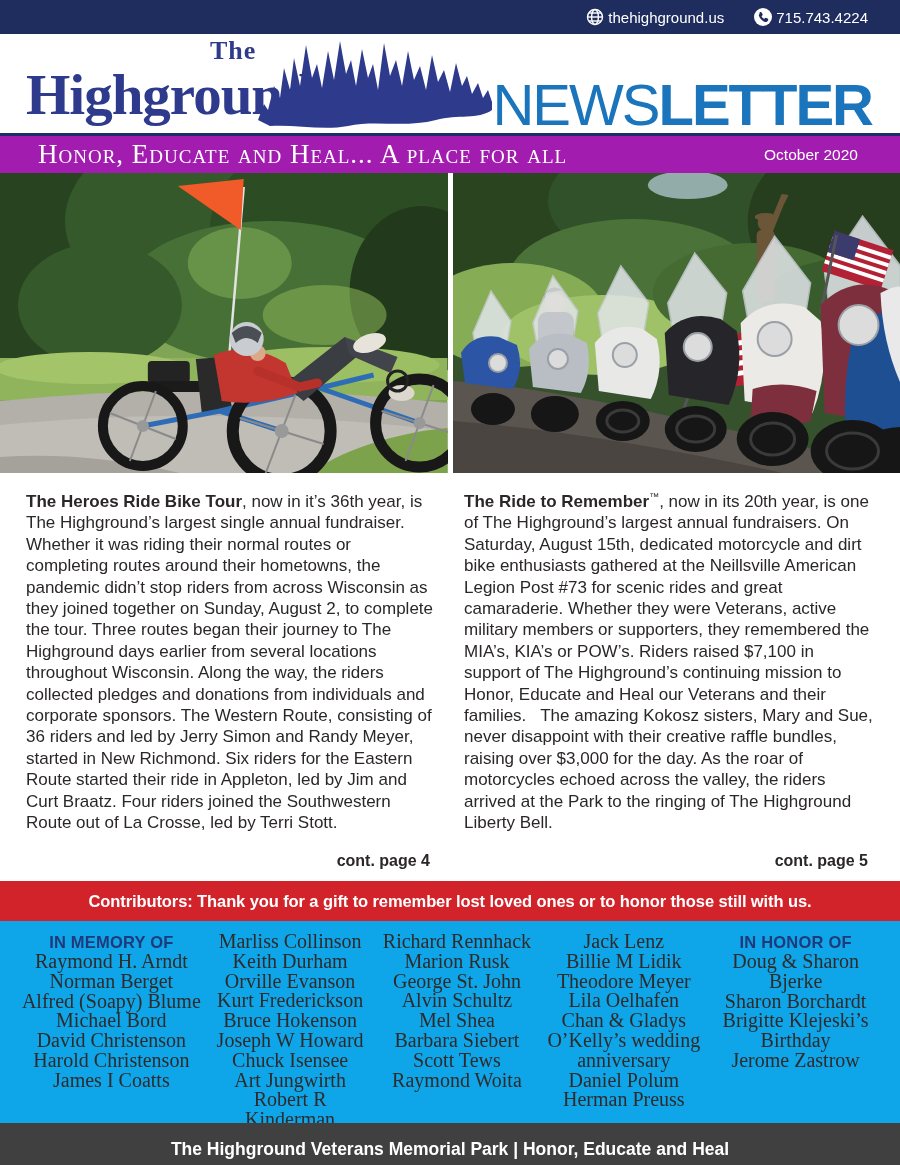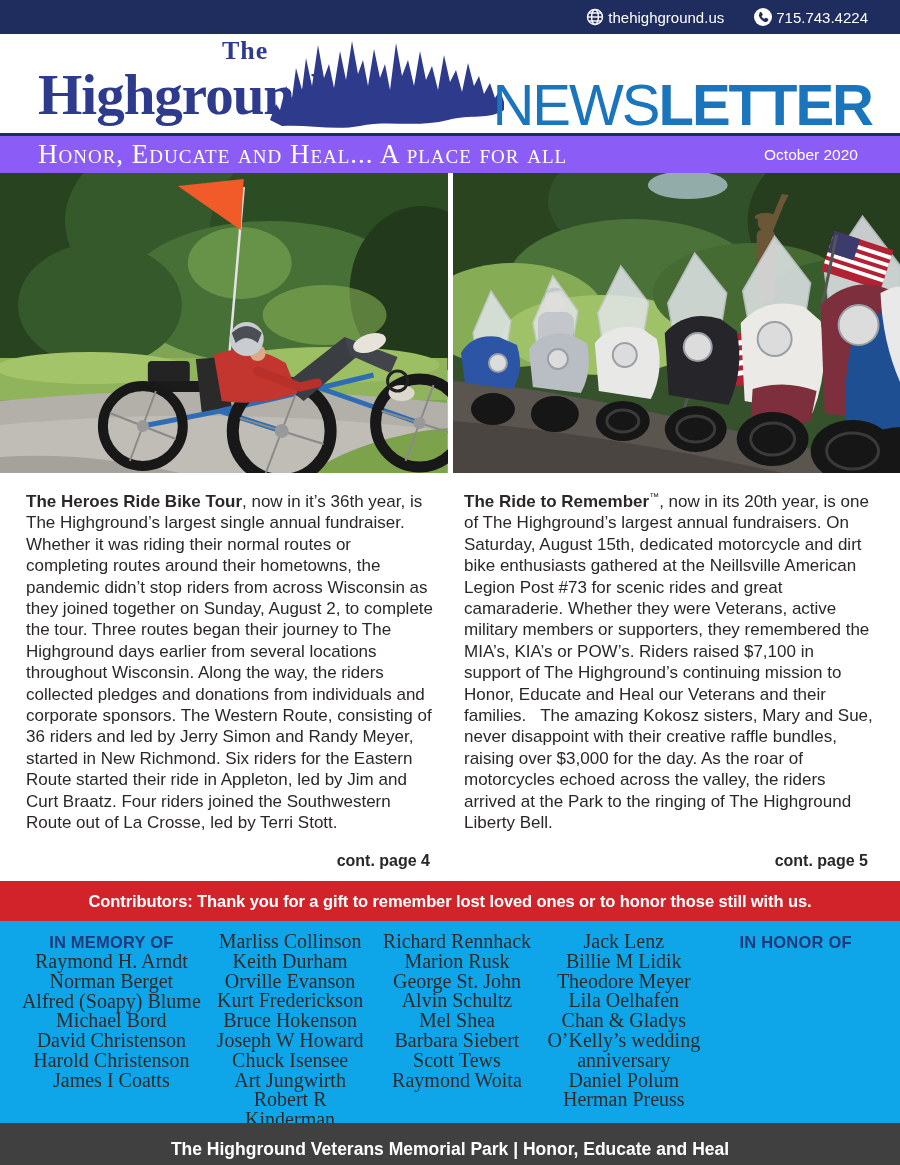--- a/index.html
+++ b/index.html
@@ -8,33 +8,33 @@
   .page{width:900px;height:1165px;display:flex;flex-direction:column;background:#fff;}
 
   
   .topbar{height:34px;background:#1e2c5e;display:flex;align-items:center;
           justify-content:flex-end;gap:30px;padding-right:32px;flex:none;}
   .contact{display:flex;align-items:center;gap:4px;color:#fff;font-size:15px;}
   .contact svg{display:block;}
 
   
   .masthead{height:99px;position:relative;background:#fff;flex:none;}
-  .logo{position:absolute;left:38px;top:4px;width:460px;height:95px;color:#2e3a8c;}
+  .logo{position:absolute;left:26px;top:4px;width:460px;height:95px;color:#2e3a8c;}
   .logo-the{font-family:"Liberation Serif",serif;font-weight:700;font-size:26px;
             margin-left:184px;line-height:1;letter-spacing:1px;}
   .logo-word{font-family:"Liberation Serif",serif;font-weight:700;font-size:57px;
              line-height:1;letter-spacing:-1px;margin-top:2px;}
   .logo-trees{position:absolute;left:228px;top:-2px;}
   .wordmark{position:absolute;right:28px;top:42px;font-size:58px;line-height:1;
             color:#1a75bc;letter-spacing:-2px;}
   .wordmark .w1{font-weight:400;}
   .wordmark .w2{font-weight:700;}
 
   
-  .banner{height:40px;background:#8b5cf6;border-top:3px solid #1d2e63;
+  .banner{height:40px;background:#a21caf;border-top:3px solid #1d2e63;
           box-sizing:border-box;display:flex;align-items:center;
           justify-content:space-between;padding:0 42px 0 38px;flex:none;}
   .tagline{font-family:"Liberation Serif",serif;font-variant:small-caps;
            font-size:27px;color:#fff;letter-spacing:1px;line-height:1;}
   .issue{color:#fff;font-size:15.5px;}
 
   
   .photos{height:300px;display:flex;gap:5px;background:#fff;flex:none;}
   .photo{flex:1;overflow:hidden;position:relative;}
   .photo svg{display:block;width:100%;height:100%;}
@@ -315,20 +315,26 @@
           <div class="name">Billie M Lidik</div>
           <div class="name">Theodore Meyer</div>
           <div class="name">Lila Oelhafen</div>
           <div class="name">Chan &amp; Gladys O’Kelly’s wedding anniversary</div>
           <div class="name">Daniel Polum</div>
           <div class="name">Herman Preuss</div>
         </div>
     </div>
     <div class="ncol c5">
       <div class="nhead">IN HONOR OF</div>
+      <div>
+          <div class="name">Doug &amp; Sharon Bjerke</div>
+          <div class="name">Sharon Borchardt</div>
+          <div class="name">Brigitte Klejeski’s Birthday</div>
+          <div class="name">Jerome Zastrow</div>
+        </div>
     </div>
   </div>
 
   <div class="footer">
     <span>The Highground Veterans Memorial Park | Honor, Educate and Heal</span>
   </div>
 
 </div>
 
 </body></html>

